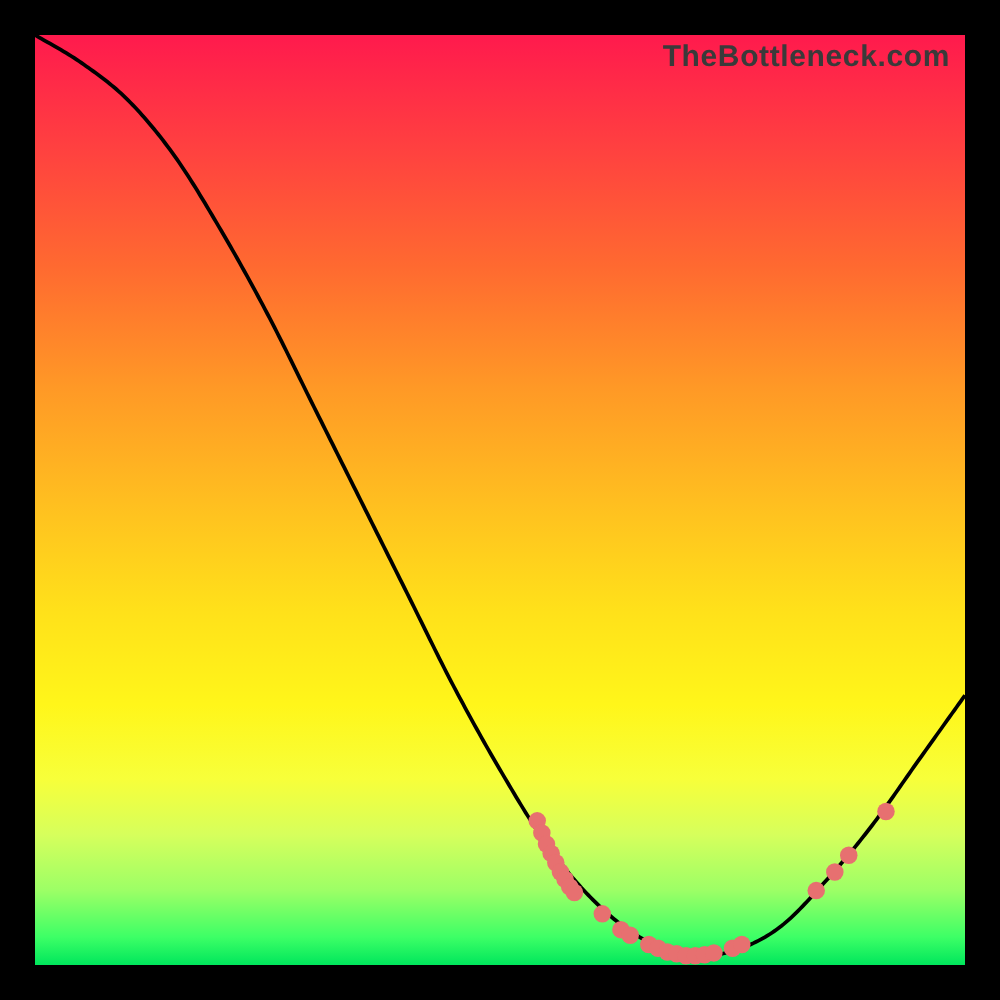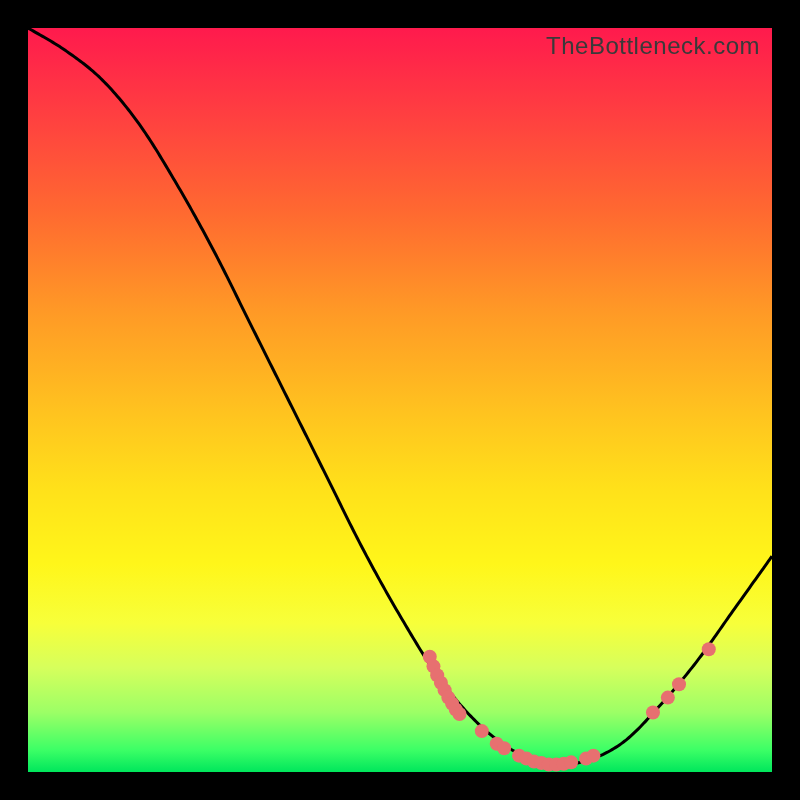--- a/index.html
+++ b/index.html
@@ -30,21 +30,21 @@
       #9cff66 92%,
       #3dff66 97%,
       #00e65c 100%);
   }
   .watermark {
     position: absolute;
     top: 4px;
     right: 12px;
     color: #3a3a3a;
     font-size: 24px;
-    font-weight: normal;
+    font-weight: bold;
     letter-spacing: 0.5px;
     z-index: 5;
     pointer-events: none;
   }
   svg.plot {
     position: absolute;
     left: 0;
     top: 0;
     width: 744px;
     height: 744px;

